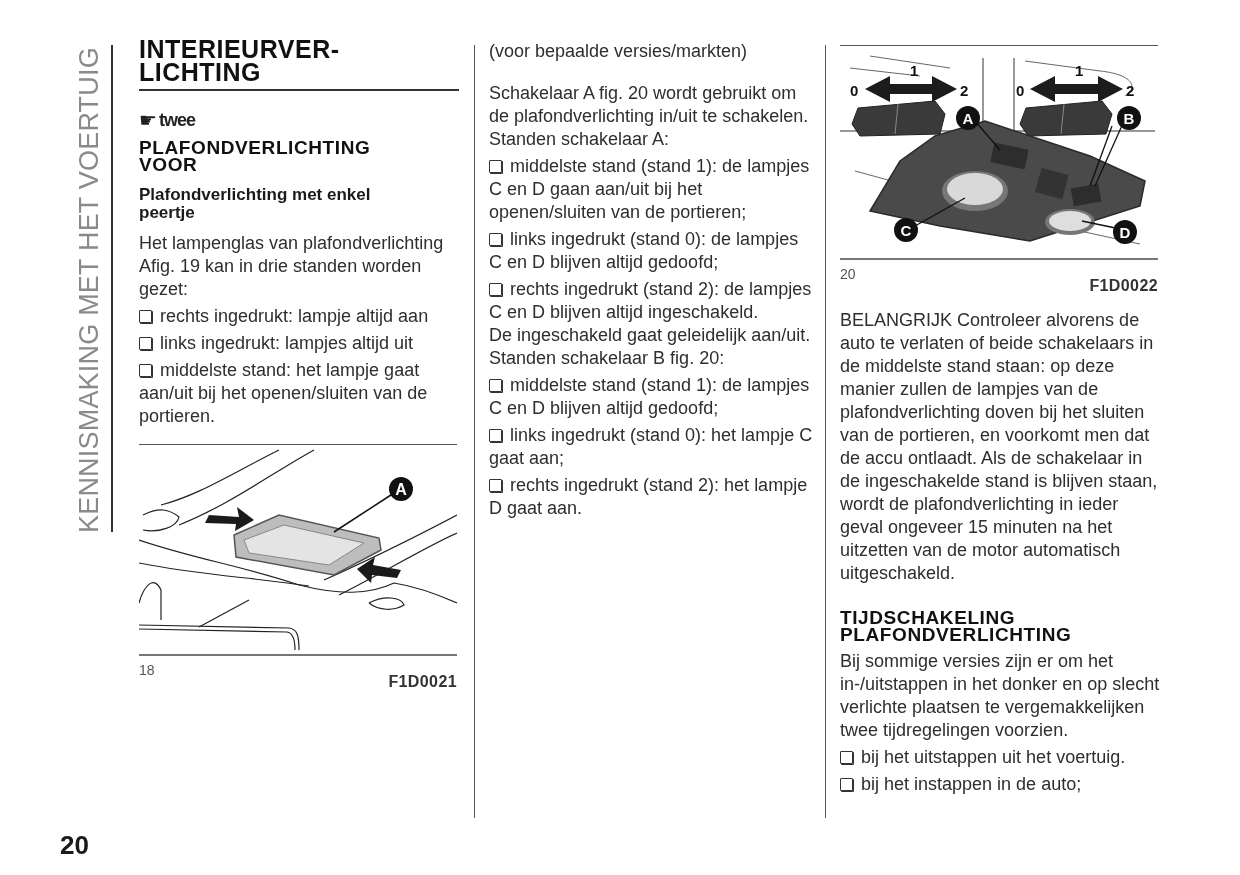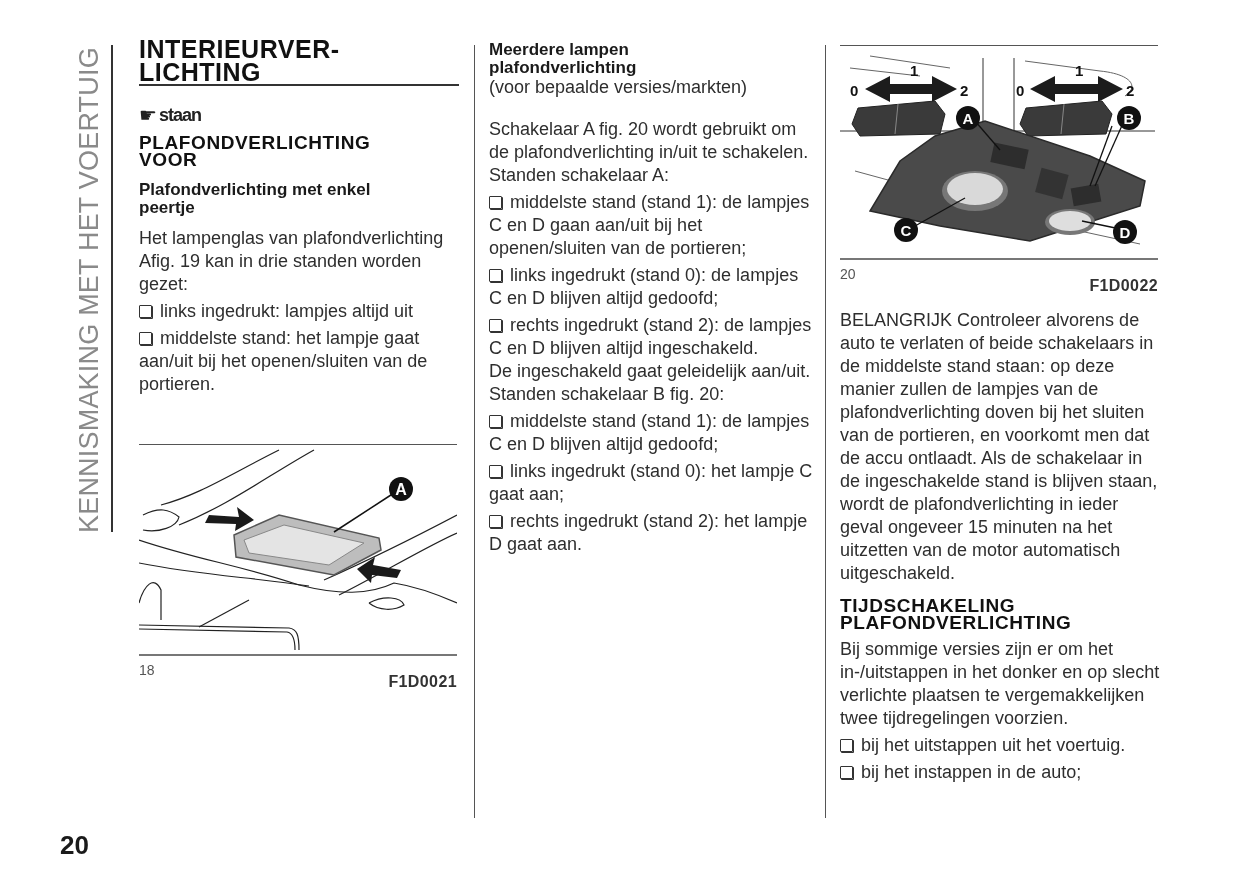--- a/index.html
+++ b/index.html
@@ -16,21 +16,21 @@
   }
   .side-rule { position: absolute; left: 111px; top: 45px; width: 2px; height: 487px; background: #333; }
   .col-divider { position: absolute; top: 45px; width: 1px; height: 773px; background: #555; }
   .page-number { position: absolute; left: 60px; top: 830px; font-size: 26px; font-weight: 900; color: #1a1a1a; font-family: "Liberation Sans", sans-serif; }
 
   .col { position: absolute; top: 38px; }
   .col1 { left: 139px; width: 320px; }
   .col2 { left: 489px; width: 325px; top: 41px; }
   .col3 { left: 840px; width: 320px; }
 
-  .h1 { font-size: 25px; font-weight: 900; line-height: 23px; letter-spacing: 0.5px; color: #111; margin: 0; border-bottom: 2px solid #333; }
+  .h1 { font-size: 25px; font-weight: 900; line-height: 23px; letter-spacing: 0.5px; color: #111; margin: 0; padding-bottom: 5px; border-bottom: 2px solid #333; }
   .h2 { font-size: 19px; font-weight: 900; line-height: 17px; letter-spacing: 0.6px; color: #111; margin: 0; }
   .h3 { font-size: 17px; font-weight: bold; line-height: 18px; color: #1a1a1a; margin: 0; }
   p { margin: 0; font-size: 18px; line-height: 23px; color: #2e2e2e; }
   .bullet { margin-top: 4px; }
   .box { display: inline-block; width: 11px; height: 11px; border: 1.6px solid #333; border-radius: 1px; margin-right: 8px; vertical-align: -1px; box-shadow: 1px 1px 0 #333; }
 
   .icon-row { margin-top: 18px; height: 22px; display: flex; align-items: center; gap: 2px; }
   .hand { font-size: 20px; line-height: 20px; color: #222; }
   .elum { font-size: 18px; font-weight: bold; color: #222; letter-spacing: -1px; }
 
@@ -48,31 +48,32 @@
 <div class="col-divider" style="left:825px"></div>
 <div class="page-number">20</div>
 
 <div class="col col1">
   <div class="h1">
     <div>INTERIEURVER-</div>
     <div>LICHTING</div>
   </div>
   <div class="icon-row">
     <span class="hand">☛</span>
-    <span class="elum">staan</span>
+    <span class="elum">twee</span>
   </div>
   <div class="h2" style="margin-top:8px">
     <div>PLAFONDVERLICHTING</div>
     <div>VOOR</div>
   </div>
   <div class="h3" style="margin-top:13px">
     <div>Plafondverlichting met enkel</div>
     <div>peertje</div>
   </div>
   <p style="margin-top:10px">Het lampenglas van plafondverlichting Afig. 19 kan in drie standen worden gezet:</p>
+  <p class="bullet"><span class="box"></span><span>rechts ingedrukt: lampje altijd aan</span></p>
   <p class="bullet"><span class="box"></span><span>links ingedrukt: lampjes altijd uit</span></p>
   <p class="bullet"><span class="box"></span><span>middelste stand: het lampje gaat aan/uit bij het openen/sluiten van de portieren.</span></p>
 
   <div class="figure" style="position:absolute; top:406px; left:0; width:318px;">
     <svg width="318" height="205" viewBox="0 0 318 205">
       <g fill="none" stroke="#222" stroke-width="1.2">
         <path d="M0 95 C60 115 100 120 160 140 C200 150 230 150 255 138 C280 142 300 150 318 158"></path>
         <path d="M0 118 C60 130 110 132 170 141"></path>
         <path d="M22 60 C60 50 90 30 140 5"></path>
         <path d="M40 80 C90 60 130 30 175 5"></path>
@@ -96,24 +97,20 @@
       <text x="262" y="50" text-anchor="middle" font-size="16" font-weight="bold" fill="#fff" font-family="Liberation Sans, sans-serif">A</text>
     </svg>
     <div class="fig-bottom">
       <span class="fig-num">18</span>
       <span class="fig-code">F1D0021</span>
     </div>
   </div>
 </div>
 
 <div class="col col2">
-  <div class="h3">
-    <div>Meerdere lampen</div>
-    <div>plafondverlichting</div>
-  </div>
   <p style="line-height:20px">(voor bepaalde versies/markten)</p>
   <p style="margin-top:21px">Schakelaar A fig. 20 wordt gebruikt om de plafondverlichting in/uit te schakelen.</p>
   <p>Standen schakelaar A:</p>
   <p class="bullet"><span class="box"></span><span>middelste stand (stand 1): de lampjes C en D gaan aan/uit bij het openen/sluiten van de portieren;</span></p>
   <p class="bullet"><span class="box"></span><span>links ingedrukt (stand 0): de lampjes C en D blijven altijd gedoofd;</span></p>
   <p class="bullet"><span class="box"></span><span>rechts ingedrukt (stand 2): de lampjes C en D blijven altijd ingeschakeld.</span></p>
   <p>De ingeschakeld gaat geleidelijk aan/uit.</p>
   <p>Standen schakelaar B fig. 20:</p>
   <p class="bullet"><span class="box"></span><span>middelste stand (stand 1): de lampjes C en D blijven altijd gedoofd;</span></p>
   <p class="bullet"><span class="box"></span><span>links ingedrukt (stand 0): het lampje C gaat aan;</span></p>
@@ -175,20 +172,20 @@
       <text x="66" y="190" text-anchor="middle" font-size="15" font-weight="bold" fill="#fff" font-family="Liberation Sans, sans-serif">C</text>
       <circle cx="285" cy="186" r="12" fill="#111"></circle>
       <text x="285" y="192" text-anchor="middle" font-size="15" font-weight="bold" fill="#fff" font-family="Liberation Sans, sans-serif">D</text>
     </svg>
     <div class="fig-bottom">
       <span class="fig-num">20</span>
       <span class="fig-code">F1D0022</span>
     </div>
   </div>
   <p style="margin-top:14px">BELANGRIJK Controleer alvorens de auto te verlaten of beide schakelaars in de middelste stand staan: op deze manier zullen de lampjes van de plafondverlichting doven bij het sluiten van de portieren, en voorkomt men dat de accu ontlaadt. Als de schakelaar in de ingeschakelde stand is blijven staan, wordt de plafondverlichting in ieder geval ongeveer 15 minuten na het uitzetten van de motor automatisch uitgeschakeld.</p>
-  <div class="h2" style="margin-top:12px">
+  <div class="h2" style="margin-top:24px">
     <div>TIJDSCHAKELING</div>
     <div>PLAFONDVERLICHTING</div>
   </div>
   <p style="margin-top:7px">Bij sommige versies zijn er om het in-/uitstappen in het donker en op slecht verlichte plaatsen te vergemakkelijken twee tijdregelingen voorzien.</p>
   <p class="bullet"><span class="box"></span><span>bij het uitstappen uit het voertuig.</span></p>
   <p class="bullet"><span class="box"></span><span>bij het instappen in de auto;</span></p>
 </div>
 
 </body></html>

